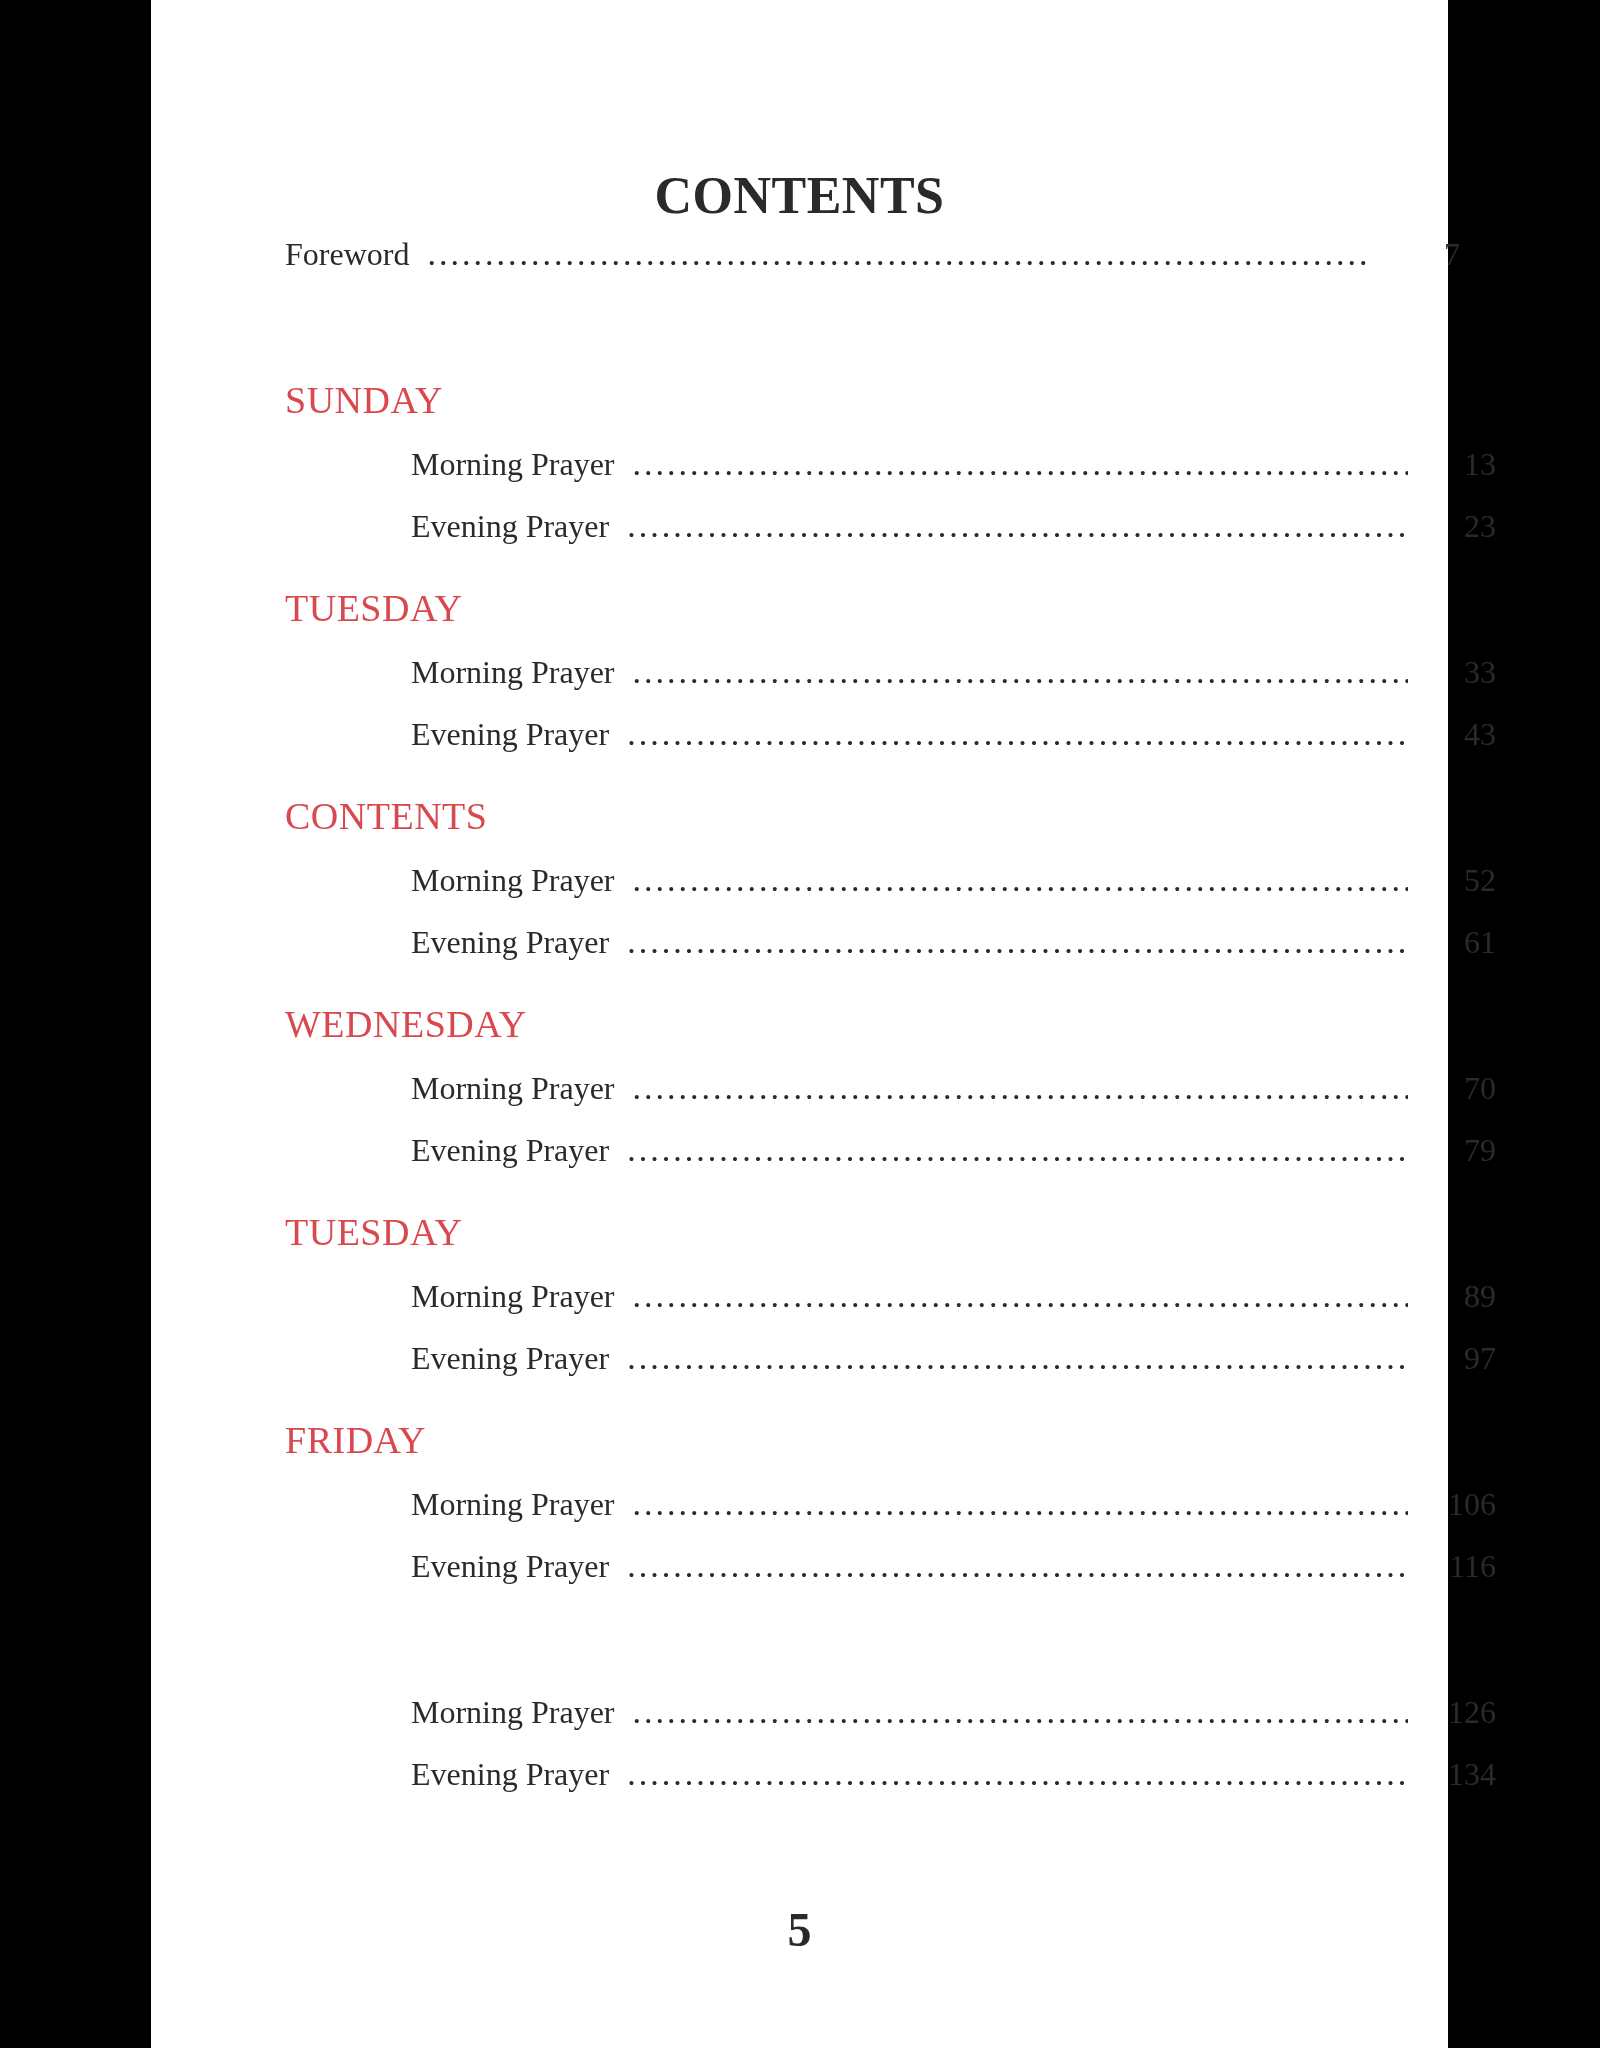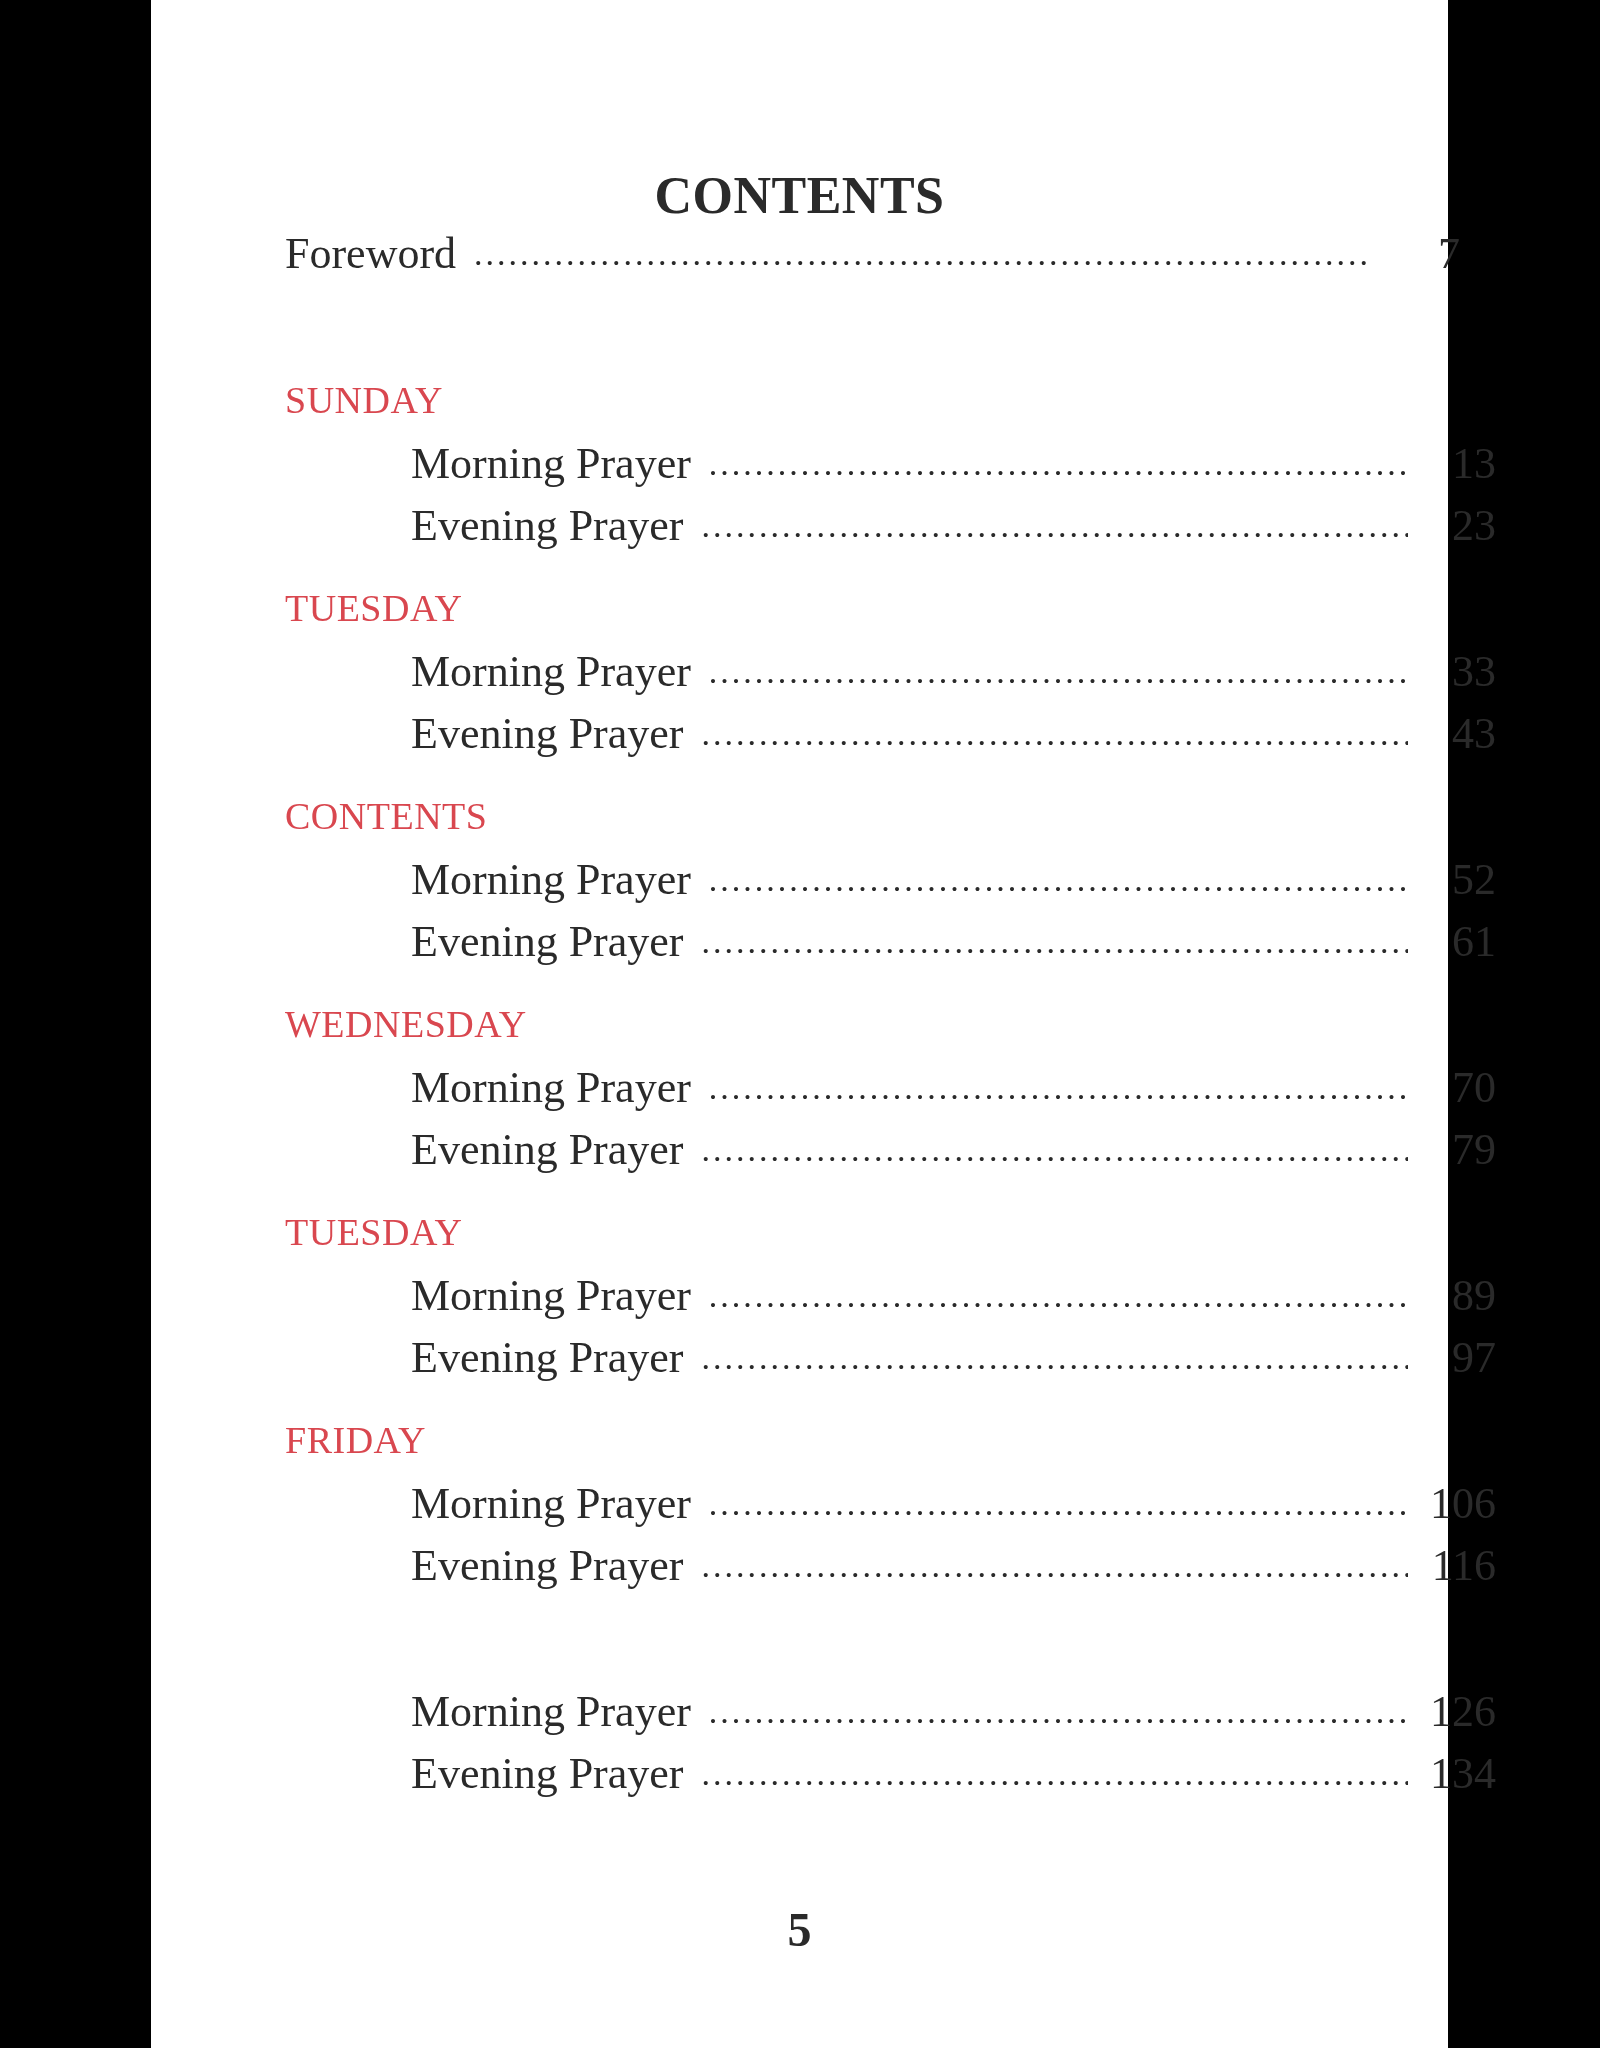--- a/index.html
+++ b/index.html
@@ -1,21 +1,21 @@
 <!DOCTYPE html>
 <html><head>
 <meta charset="utf-8">
 <style>
   html,body{margin:0;padding:0;}
   body{width:1600px;height:2048px;background:#000;position:relative;overflow:hidden;
        font-family:"Liberation Serif","DejaVu Serif",serif;color:#2a2a2a;}
   .page{position:absolute;left:151px;top:0;width:1297px;height:2048px;background:#fff;}
   .title{position:absolute;top:158px;left:0;width:1297px;text-align:center;font-weight:bold;
          font-size:52px;letter-spacing:0.5px;color:#2a2a2a;margin-top:8px;}
-  .row{position:absolute;display:flex;align-items:flex-end;font-size:44px;line-height:56px;}
+  .row{position:absolute;display:flex;align-items:flex-end;font-size:32px;line-height:56px;}
   .row .label{white-space:nowrap;padding-right:18px;}
   .row .dots{flex:1;overflow:hidden;white-space:nowrap;letter-spacing:3px;font-size:34px;color:#2a2a2a;}
   .row .dots::before{content:"................................................................................................................................................................";}
   .row .num{white-space:nowrap;text-align:right;min-width:70px;padding-left:18px;}
   .top-row{left:134px;width:1175px;}
   .sub-row{left:224px;width:1085px;margin-left:36px;}
   .day{position:absolute;left:134px;font-size:38px;line-height:56px;color:#d9474f;letter-spacing:0.5px;}
   .pagenum{position:absolute;top:1902px;left:0;width:1297px;text-align:center;font-size:48px;font-weight:bold;color:#2a2a2a;}
 </style>
 </head>

